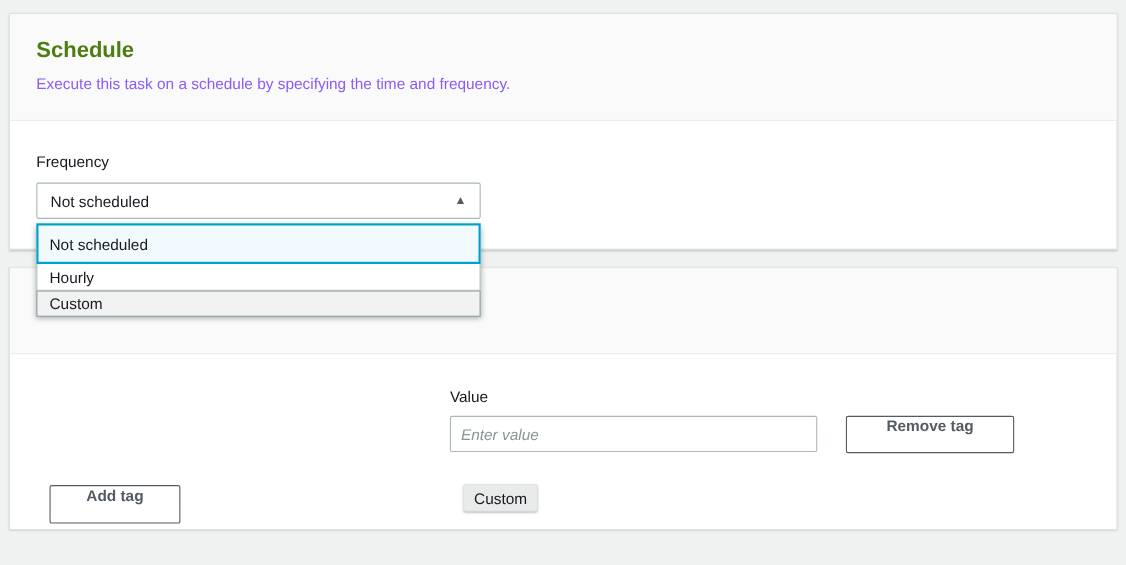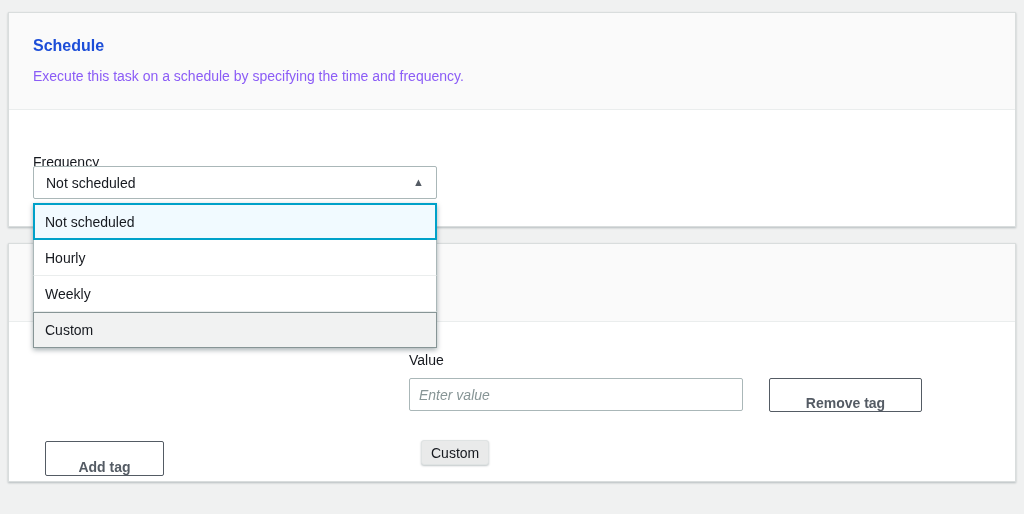--- a/index.html
+++ b/index.html
@@ -18,38 +18,38 @@
     border: 1px solid #d9dddd;
     box-shadow: 0 1px 2px rgba(0,28,36,0.25);
   }
   .card-header {
     background: #fafafa;
     border-bottom: 1px solid #eaeded;
   }
   #schedule-card { top: 12px; height: 215px; }
   #schedule-card .card-header { height: 97px; padding: 20px 24px 0 24px; }
   .card-title {
-    font-size: 16px;
+    font-size: 20px;
     font-weight: 700;
-    color: #1d4ed8;
+    color: #4d7c0f;
     line-height: 26px;
   }
   .card-desc {
     margin-top: 7px;
     font-size: 14px;
     color: #8b5cf6;
     line-height: 20px;
   }
   .field-label {
     position: absolute;
     font-size: 14px;
     color: #16191f;
     line-height: 20px;
   }
-  #frequency-label { left: 33px; top: 152px; }
+  #frequency-label { left: 33px; top: 137px; }
 
   
   #frequency-select {
     position: absolute;
     left: 33px; top: 166px;
     width: 404px; height: 33px;
     background: #ffffff;
     border: 1px solid #aab7b8;
     border-radius: 2px;
     font-size: 14px;
@@ -70,21 +70,21 @@
   
   #frequency-dropdown {
     position: absolute;
     left: 33px; top: 203px;
     width: 404px;
     z-index: 40;
     box-shadow: 0 2px 5px rgba(0,28,36,0.35);
     background: #ffffff;
   }
   .opt {
-    height: 36px;
+    height: 24px;
     background: #ffffff;
     border-left: 1px solid #aab7b8;
     border-right: 1px solid #aab7b8;
     border-bottom: 1px solid #eaeded;
     font-size: 14px;
     color: #16191f;
     display: flex;
     align-items: center;
     padding: 0 11px;
     cursor: pointer;
@@ -125,21 +125,21 @@
   }
   .aws-btn {
     position: absolute;
     background: #ffffff;
     border: 1px solid #545b64;
     border-radius: 2px;
     font-size: 14px;
     font-weight: 700;
     color: #545b64;
     display: flex;
-    align-items: flex-end;
+    align-items: flex-start;
     justify-content: center;
     cursor: pointer;
     z-index: 5;
     font-family: "Liberation Sans", "DejaVu Sans", sans-serif;
   }
   #remove-tag-btn { left: 769px; top: 378px; width: 153px; height: 34px; }
   #add-tag-btn   { left: 45px;  top: 441px; width: 119px; height: 35px; }
 
   #custom-tooltip {
     position: absolute;
@@ -178,23 +178,20 @@
   <span class="caret">▲</span>
 </div>
 
 <div id="frequency-dropdown">
   <div class="opt selected">
     <span>Not scheduled</span>
   </div>
   <div class="opt">
     <span>Hourly</span>
   </div>
-  <div class="opt">
-    <span>Weekly</span>
-  </div>
   <div class="opt hovered">
     <span>Custom</span>
   </div>
 </div>
 
 <div class="field-label" id="value-label">Value</div>
 
 <input id="value-input" type="text" placeholder="Enter value" style="">
 
 <button class="aws-btn" id="remove-tag-btn">

